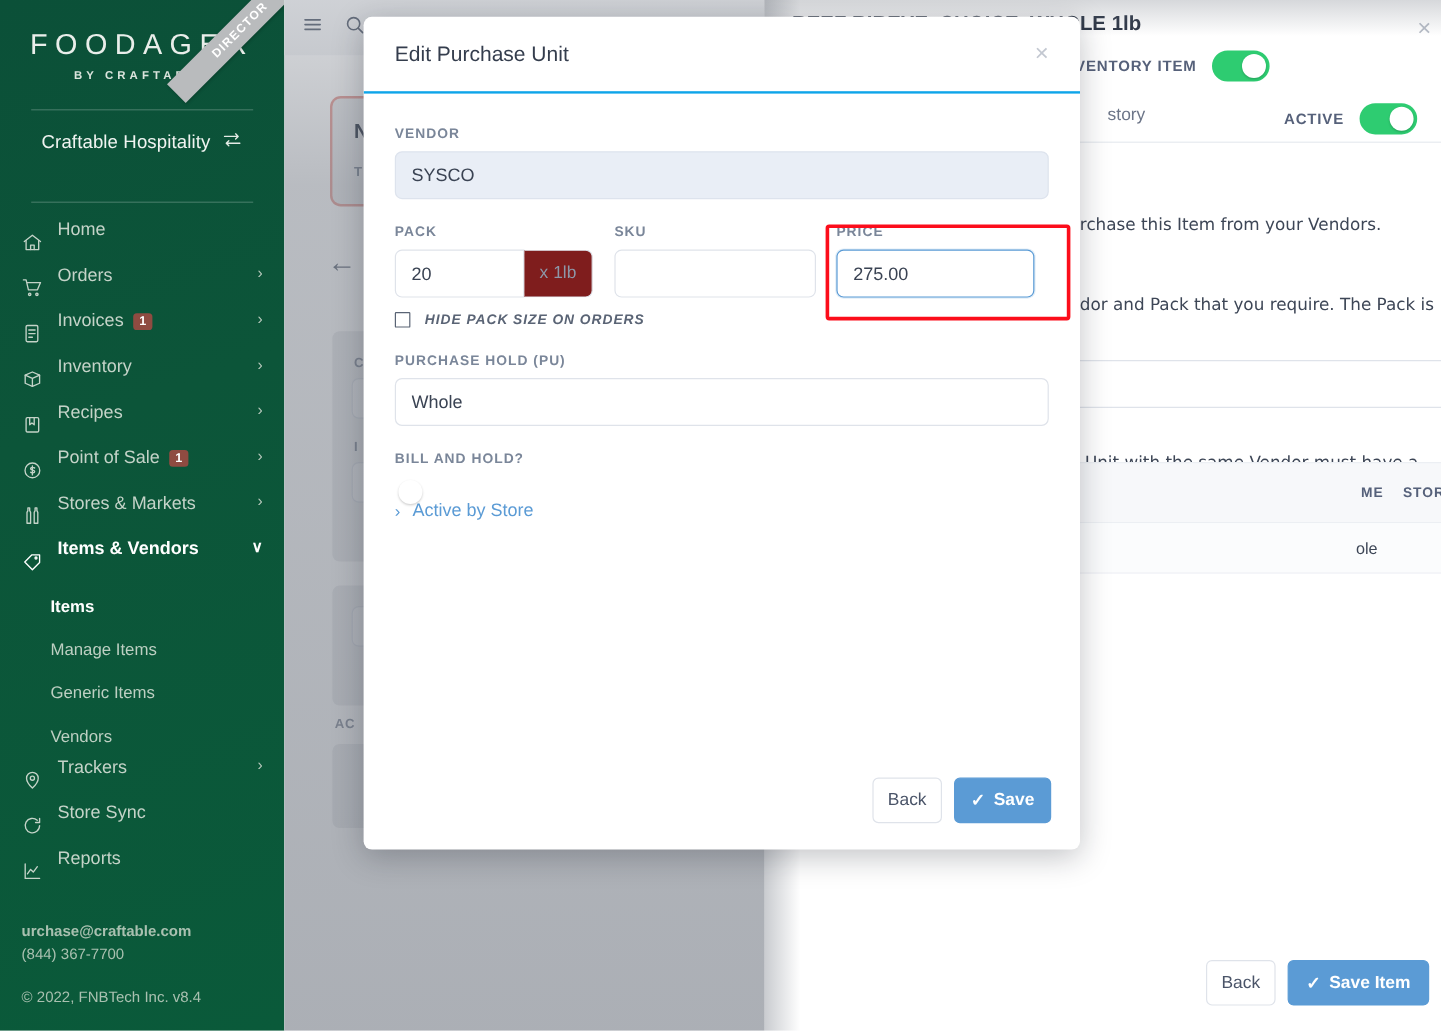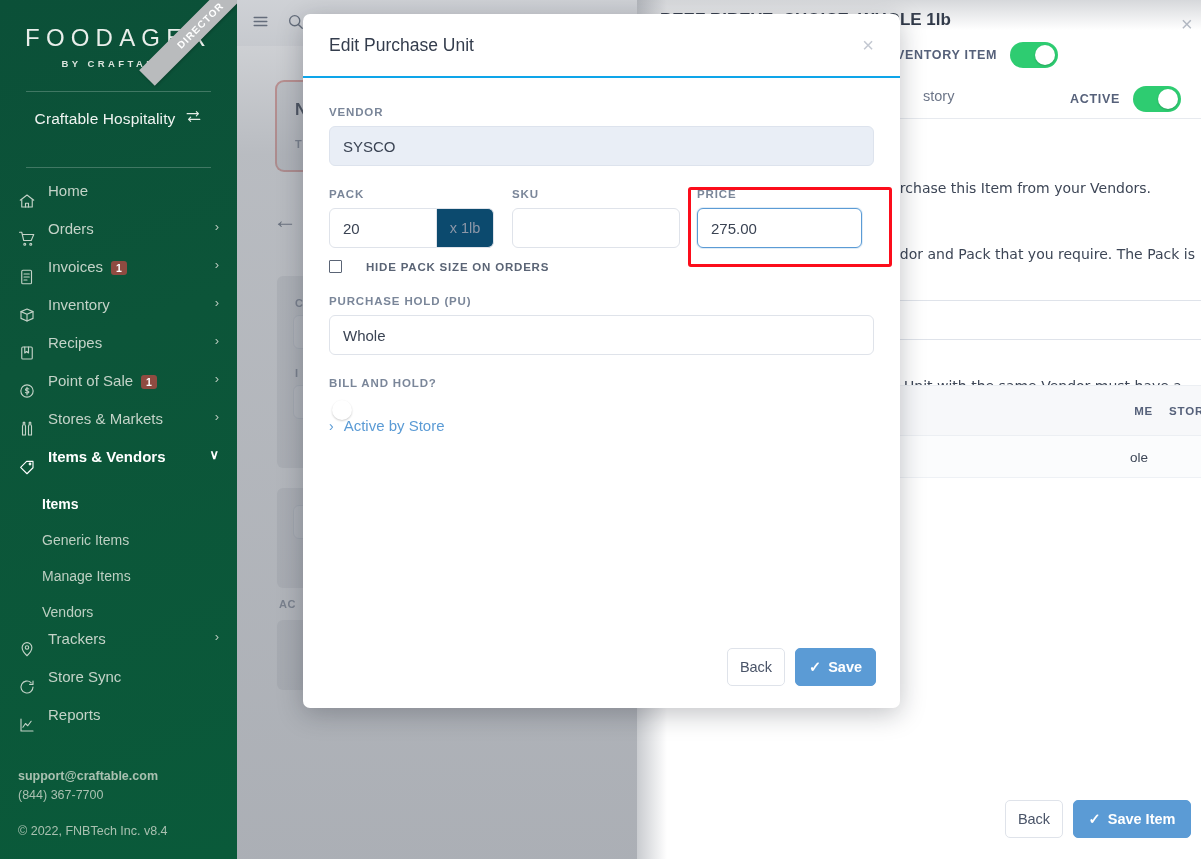--- a/index.html
+++ b/index.html
@@ -206,31 +206,31 @@
   .col-sku  { width: 168px; margin-left: 18px; }
   .col-price{ width: 165px; margin-left: 17px; position: relative; }
   .pack-wrap { display: flex; }
   .pack-wrap .inp {
     border-top-right-radius: 0; border-bottom-right-radius: 0; width: 108px;
   }
   .pack-unit {
     width: 57px; height: 40px; border: 1px solid #dfe3ea; border-left: none;
     border-top-right-radius: 6px; border-bottom-right-radius: 6px;
     display: flex; align-items: center; justify-content: center;
-    color: #8d97a8; font-size: 14.5px; background: #0c4a6e;
+    color: #8d97a8; font-size: 14.5px; background: #7f1d1d;
   }
   .price-inp {
     border: 1.5px solid #5b9bd5 !important;
     box-shadow: 0 0 0 1px rgba(91,155,213,.18);
   }
   .annot {
     position: absolute; border: 3px solid #fc0d1b; border-radius: 3px;
     pointer-events: none;
   }
-  .chk-row { display: flex; align-items: center; gap: 24px; margin-top: 12px; margin-bottom: 22px; }
+  .chk-row { display: flex; align-items: center; gap: 12px; margin-top: 12px; margin-bottom: 22px; font-style: italic; }
   .chkbox {
     width: 13px; height: 13px; border: 1.6px solid #5a6475;
     border-radius: 1px; background: #fff;
   }
   .chk-lbl { font-size: 11.5px; font-weight: 700; letter-spacing: .8px; color: #5a6475; }
   .cw-title { font-size: 16px; color: #3a4353; margin-bottom: 14px; }
   .link-row {
     display: flex; align-items: center; gap: 10px;
     color: #5b9bd5; font-size: 15px; cursor: pointer; margin-top: 22px;
   }
@@ -356,22 +356,22 @@
           <svg viewBox="0 0 24 24" fill="none" stroke="#ffffff" stroke-width="1.5" stroke-linecap="round" stroke-linejoin="round">
               <path d="M3.5 12.5l8-8H20v8.5l-8 8z"></path>
               <circle cx="16" cy="8" r="1.1"></circle>
             </svg>
         </span>
         <span class="lbl">Items &amp; Vendors</span>
         <span class="chev" style="color:#fff">∨</span>
       </div>
 
       <div class="subnav-item sel">Items</div>
+      <div class="subnav-item">Manage Items</div>
       <div class="subnav-item">Generic Items</div>
-      <div class="subnav-item">Manage Items</div>
       <div class="subnav-item">Vendors</div>
 
       <div class="nav-item">
         <span class="ico">
           <svg viewBox="0 0 24 24" fill="none" stroke="#c4d3c8" stroke-width="1.5" stroke-linecap="round" stroke-linejoin="round">
               <path d="M12 21s6.5-6.2 6.5-11a6.5 6.5 0 10-13 0C5.5 14.8 12 21 12 21z"></path>
               <circle cx="12" cy="10" r="2.3"></circle>
             </svg>
         </span>
         <span class="lbl">Trackers</span>
@@ -393,21 +393,21 @@
           <svg viewBox="0 0 24 24" fill="none" stroke="#c4d3c8" stroke-width="1.5" stroke-linecap="round" stroke-linejoin="round">
               <path d="M4 4v16h16"></path>
               <path d="M6.5 15l3.5-5 3 3 4.5-6"></path>
             </svg>
         </span>
         <span class="lbl">Reports</span>
       </div>
     </div>
 
     <div class="sb-footer">
-      <div style="font-weight:700;">support@craftable.com</div>
+      <div style="font-weight:700;">urchase@craftable.com</div>
       <div>(844) 367-7700</div>
       <div class="copy">© 2022, FNBTech Inc. v8.4</div>
     </div>
   </div>
 
   <div class="page">
 
     <div class="topbar">
       <span>
         <svg viewBox="0 0 24 24" fill="none" stroke="#5a6475" stroke-width="1.7" stroke-linecap="round">

